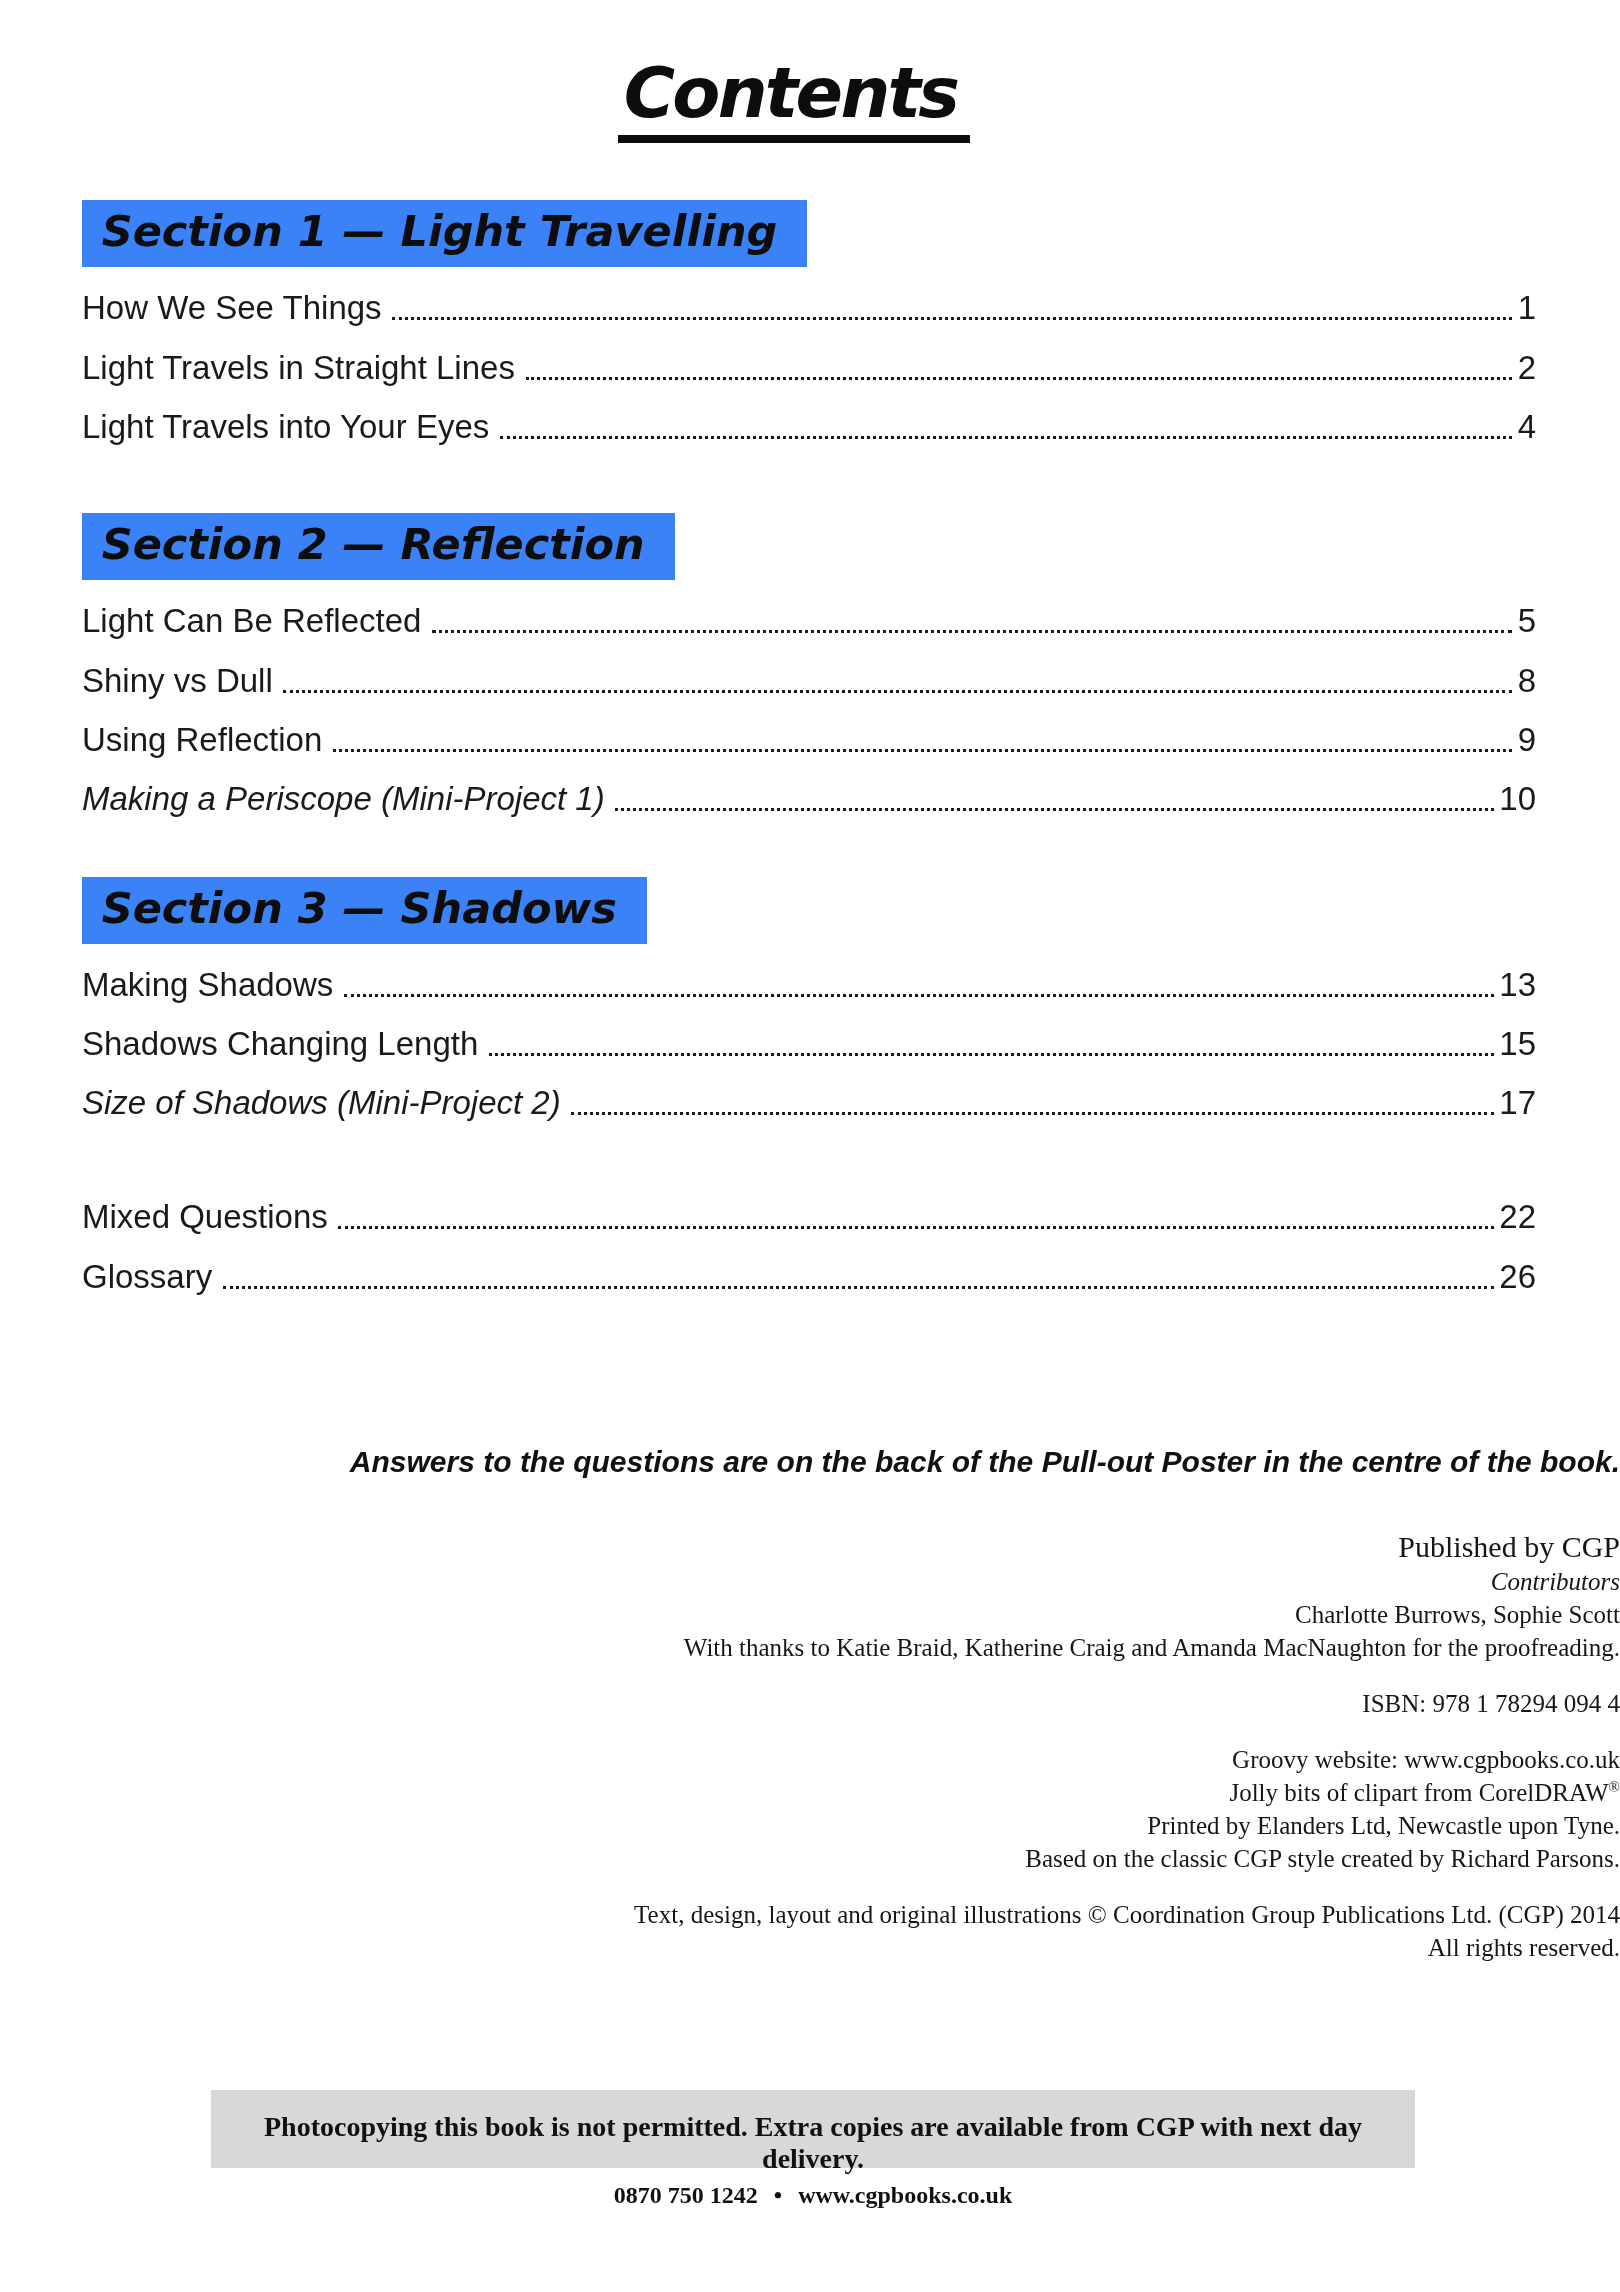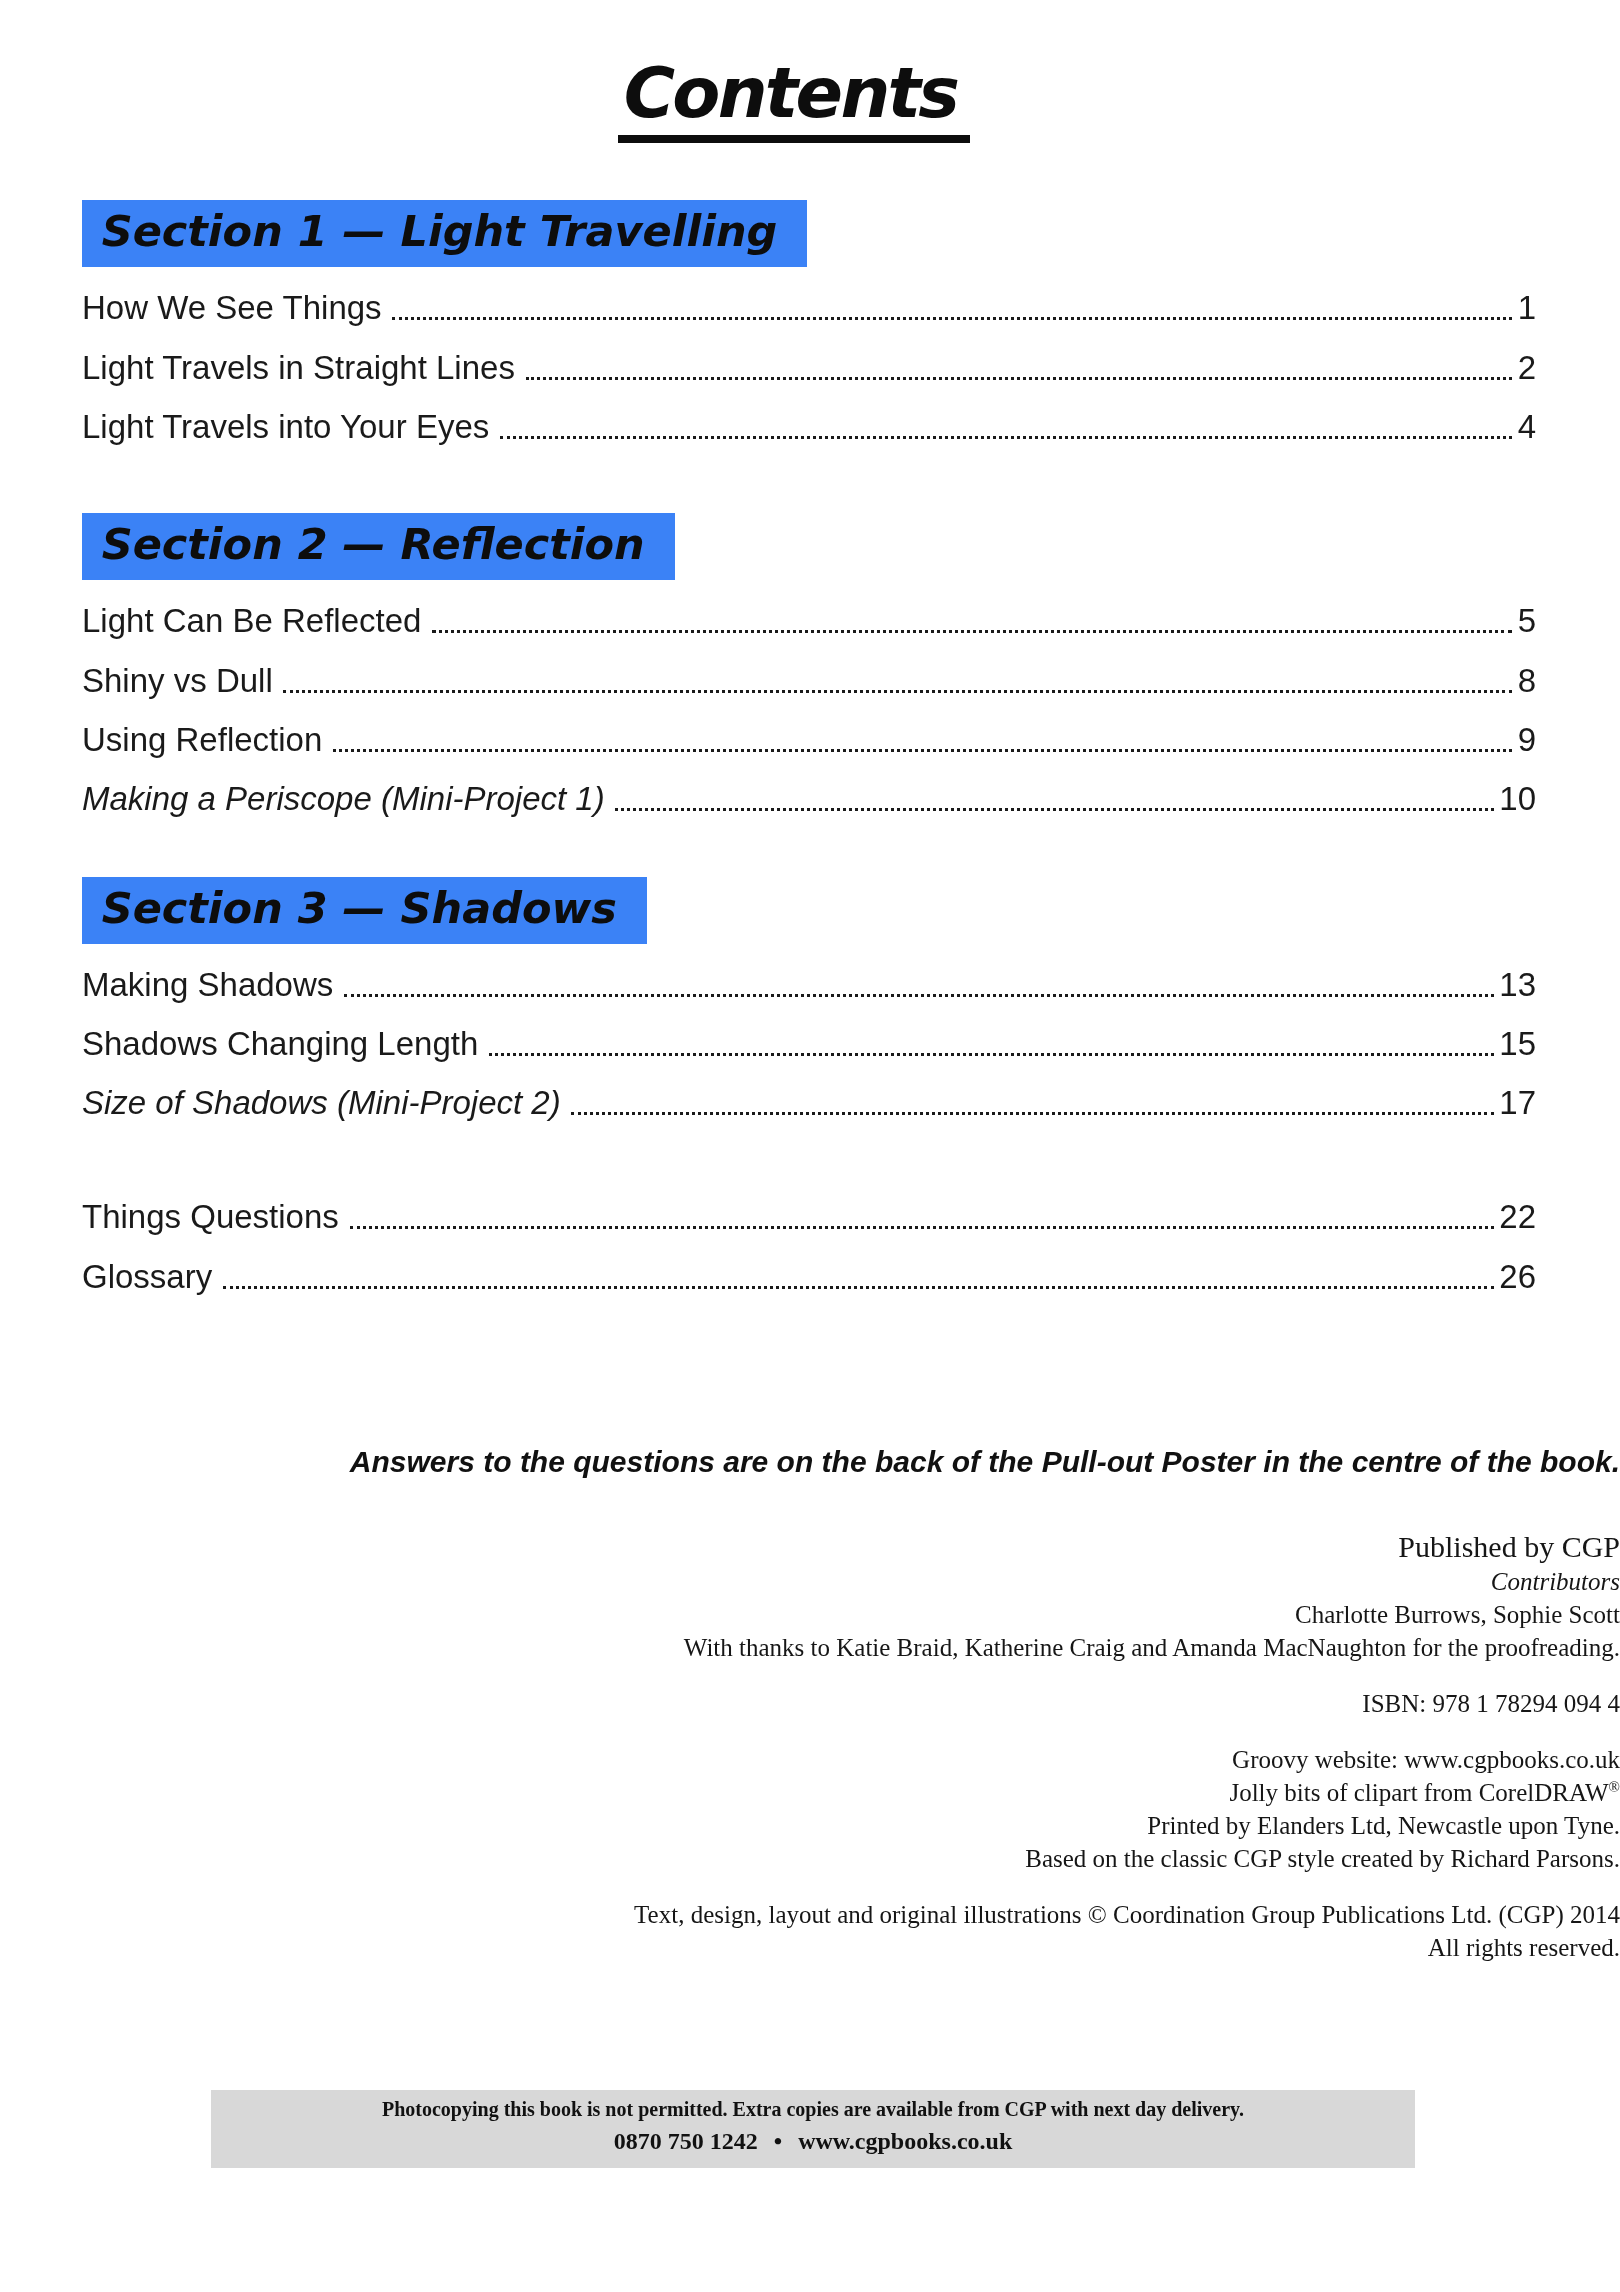--- a/index.html
+++ b/index.html
@@ -96,21 +96,21 @@
     left: 211px;
     top: 2090px;
     width: 1204px;
     height: 78px;
     background: #d8d8d8;
     text-align: center;
     font-family: "Liberation Serif", serif;
     font-weight: bold;
     color: #111;
   }
-  .footer-line1 { font-size: 20px; margin-top: 8px; }
+  .footer-line1 { font-size: 28px; margin-top: 21px; }
   .footer-line2 { font-size: 24px; margin-top: 7.2px; }
   .footer-sep { display: inline-block; margin: 0 16px; }
 </style>
 </head>
 <body>
 
 <div class="page">
 
   <div class="title-wrap">
     <div class="page-title">Contents</div>
@@ -174,21 +174,21 @@
       <span class="leader"></span>
       <span class="pagenum">15</span>
     </div>
     <div class="toc-row italic">
       <span class="label">Size of Shadows (Mini-Project 2)</span>
       <span class="leader"></span>
       <span class="pagenum">17</span>
     </div>
 
     <div class="toc-row gap-misc">
-      <span class="label">Things Questions</span>
+      <span class="label">Mixed Questions</span>
       <span class="leader"></span>
       <span class="pagenum">22</span>
     </div>
     <div class="toc-row">
       <span class="label">Glossary</span>
       <span class="leader"></span>
       <span class="pagenum">26</span>
     </div>
 
   </div>

